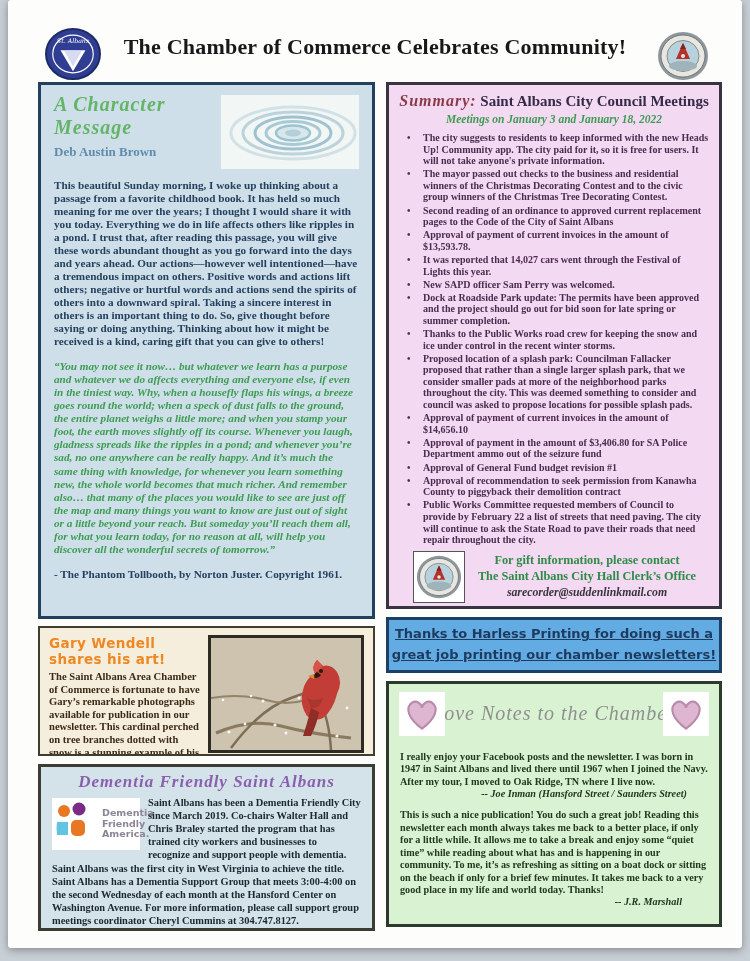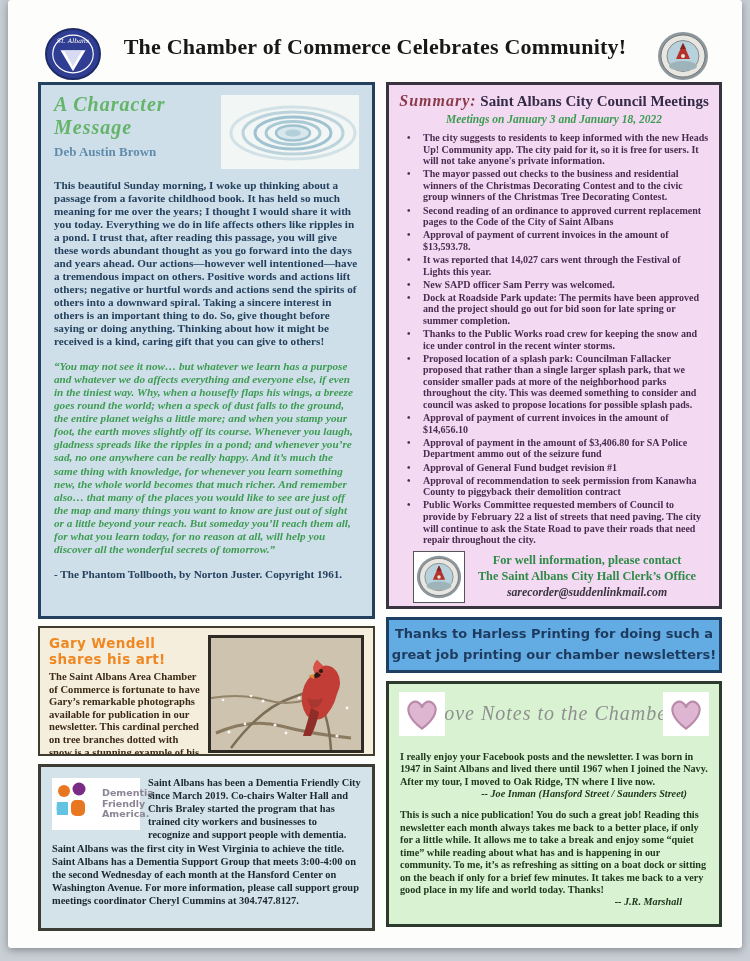--- a/index.html
+++ b/index.html
@@ -120,21 +120,21 @@
     font-size:9.5px;font-weight:bold;color:#8b8596;line-height:1.12;
   }
 
   
   .harless-box{
     left:386px;top:617px;width:336px;height:56px;
     background:#63ace3;border:3px solid #1d3f63;
     display:flex;flex-direction:column;justify-content:center;
     text-align:center;
     font-family:"DejaVu Sans","Liberation Sans",sans-serif;
-    font-size:13px;font-weight:bold;color:#1e3a5e;line-height:1.6;
+    font-size:13px;font-weight:bold;color:#1e3a5e;line-height:1.6;text-decoration:underline;
   }
 
   
   .love-box{
     left:386px;top:681px;width:336px;height:246px;
     background:#d9f3d2;border:3px solid #2e3a2c;padding:8px 11px;position:relative;
   }
   .heart-tile{
     position:absolute;top:8px;width:46px;height:44px;background:#fff;
     display:flex;align-items:center;justify-content:center;
@@ -230,21 +230,21 @@
         <ellipse cx="26" cy="25" rx="25" ry="24" fill="#8d979e"></ellipse>
         <ellipse cx="26" cy="25" rx="22" ry="21" fill="#e8e6e0" stroke="#666" stroke-width="0.8"></ellipse>
         <ellipse cx="26" cy="25" rx="16" ry="15.5" fill="#b7d2dc" stroke="#777" stroke-width="0.8"></ellipse>
         <ellipse cx="26" cy="35" rx="14" ry="5" fill="#9eb4ba"></ellipse>
         <polygon points="26,12 33,28 19,28" fill="#b5312c"></polygon>
         <polygon points="26,12 29,18 23,18" fill="#842420"></polygon>
         <circle cx="26" cy="25" r="2" fill="#e8e6e0"></circle>
       </svg>
     </div>
     <div class="contact-col">
-      <div class="contact-line">For well information, please contact</div>
+      <div class="contact-line">For gift information, please contact</div>
       <div class="contact-line">The Saint Albans City Hall Clerk’s Office</div>
       <div class="contact-email">sarecorder@suddenlinkmail.com</div>
     </div>
   </div>
 </div>
 
 <div class="box gary-box">
   <div class="gary-left">
     <div class="gary-title">Gary Wendell shares his art!</div>
     <div class="gary-body">The Saint Albans Area Chamber of Commerce is fortunate to have Gary’s remarkable photographs available for publication in our newsletter.  This cardinal perched on tree branches dotted with snow is a stunning example of his talent.  Thanks, Gary, for making our newsletter come alive with nature!</div>
@@ -280,20 +280,21 @@
     </svg>
   </div>
 </div>
 
 <div class="box harless-box">
   <div>Thanks to Harless Printing for doing such a</div>
   <div>great job printing our chamber newsletters!</div>
 </div>
 
 <div class="box dementia-box">
+  <div class="dementia-title">Dementia Friendly Saint Albans</div>
   <div class="dementia-content">
     <div class="dfa-logo">
       <svg class="dfa-shapes" viewBox="0 0 36 44">
         <circle cx="10" cy="9" r="6" fill="#e87722"></circle>
         <circle cx="25" cy="7" r="6.5" fill="#7a2b86"></circle>
         <path d="M3,20 h11 a0,0 0 0 1 0,0 v13 a0,0 0 0 1 0,0 h-11 q-1,-7 0,-13 Z" fill="#62c4e0"></path>
         <rect x="17" y="18" width="14" height="16" rx="5" fill="#e87722"></rect>
       </svg>
       <div class="dfa-text">
         <div>Dementia</div>

